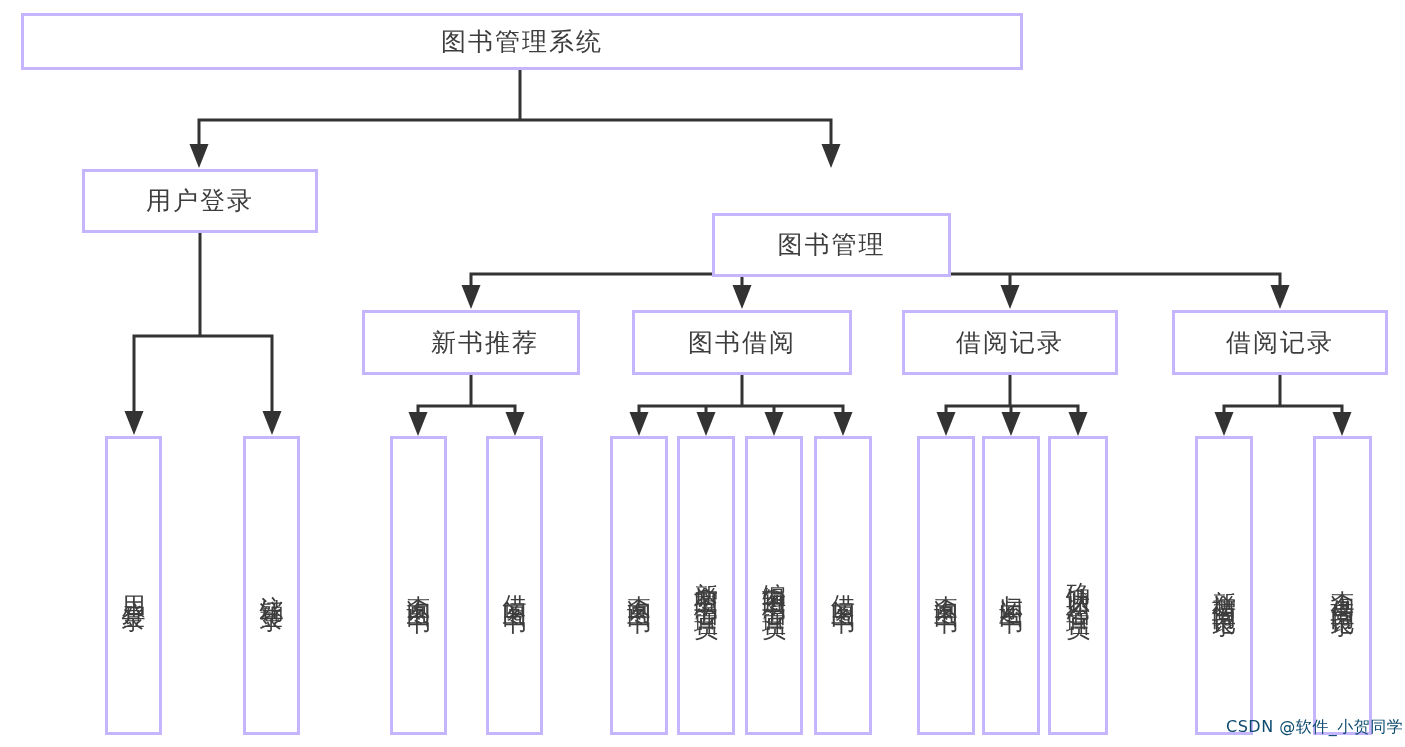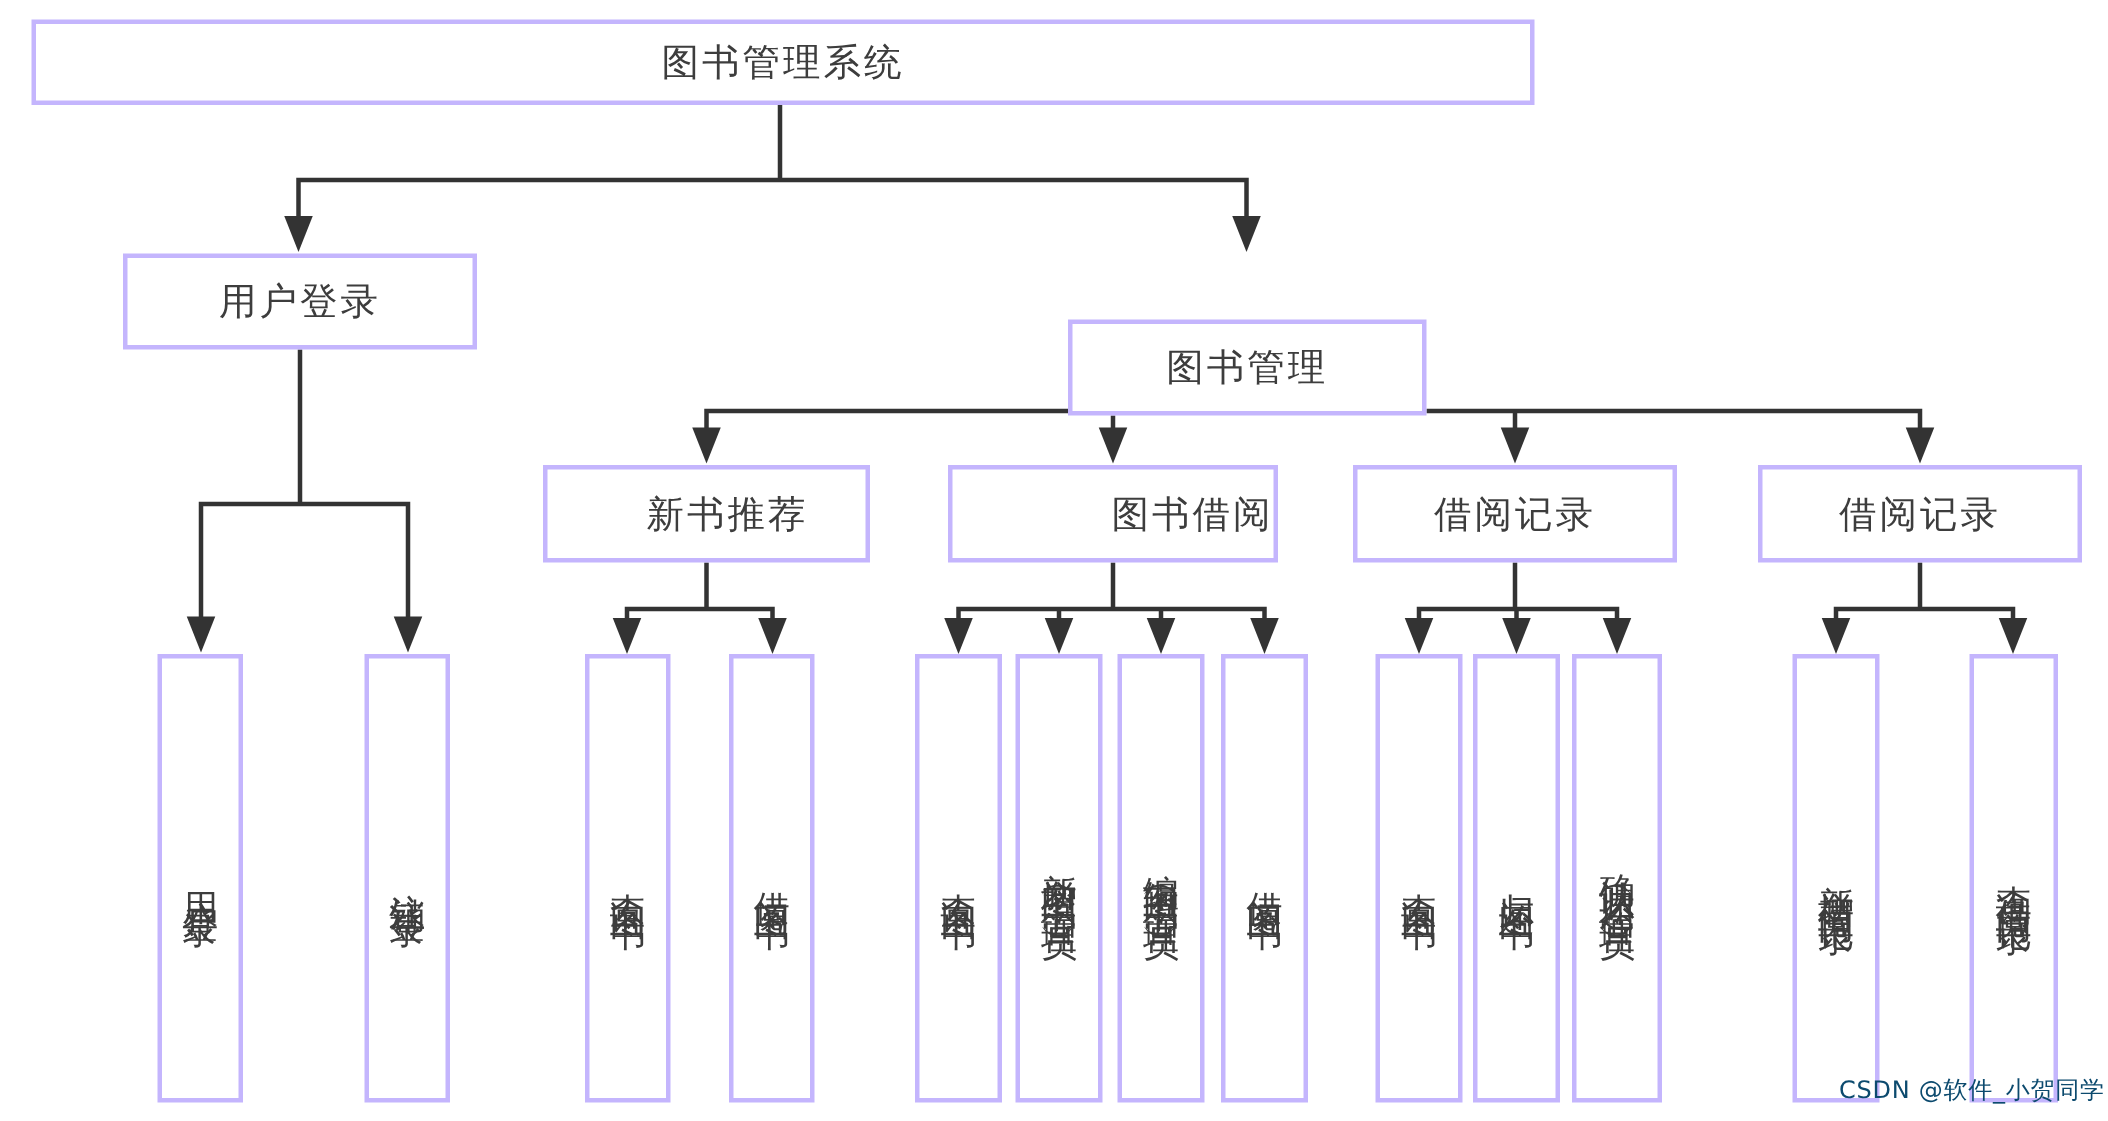--- a/index.html
+++ b/index.html
@@ -105,21 +105,21 @@
 <div class="box" style="left:82px; top:169px; width:236px; height:64px;">
   <span class="h-label">用户登录</span>
 </div>
 <div class="box" style="left:712px; top:169px; width:239px; height:64px;margin-top:44px;">
   <span class="h-label">图书管理</span>
 </div>
 
 <div class="box" style="left:362px; top:310px; width:218px; height:65px;padding-left:28px;">
   <span class="h-label">新书推荐</span>
 </div>
-<div class="box" style="left:632px; top:310px; width:220px; height:65px;justify-content:flex-end;">
+<div class="box" style="left:632px; top:310px; width:220px; height:65px;">
   <span class="h-label">图书借阅</span>
 </div>
 <div class="box" style="left:902px; top:310px; width:216px; height:65px;">
   <span class="h-label">借阅记录</span>
 </div>
 <div class="box" style="left:1172px; top:310px; width:216px; height:65px;">
   <span class="h-label">借阅记录</span>
 </div>
 
 <div class="box" style="left:105px; top:436px; width:57px; height:299px;">

